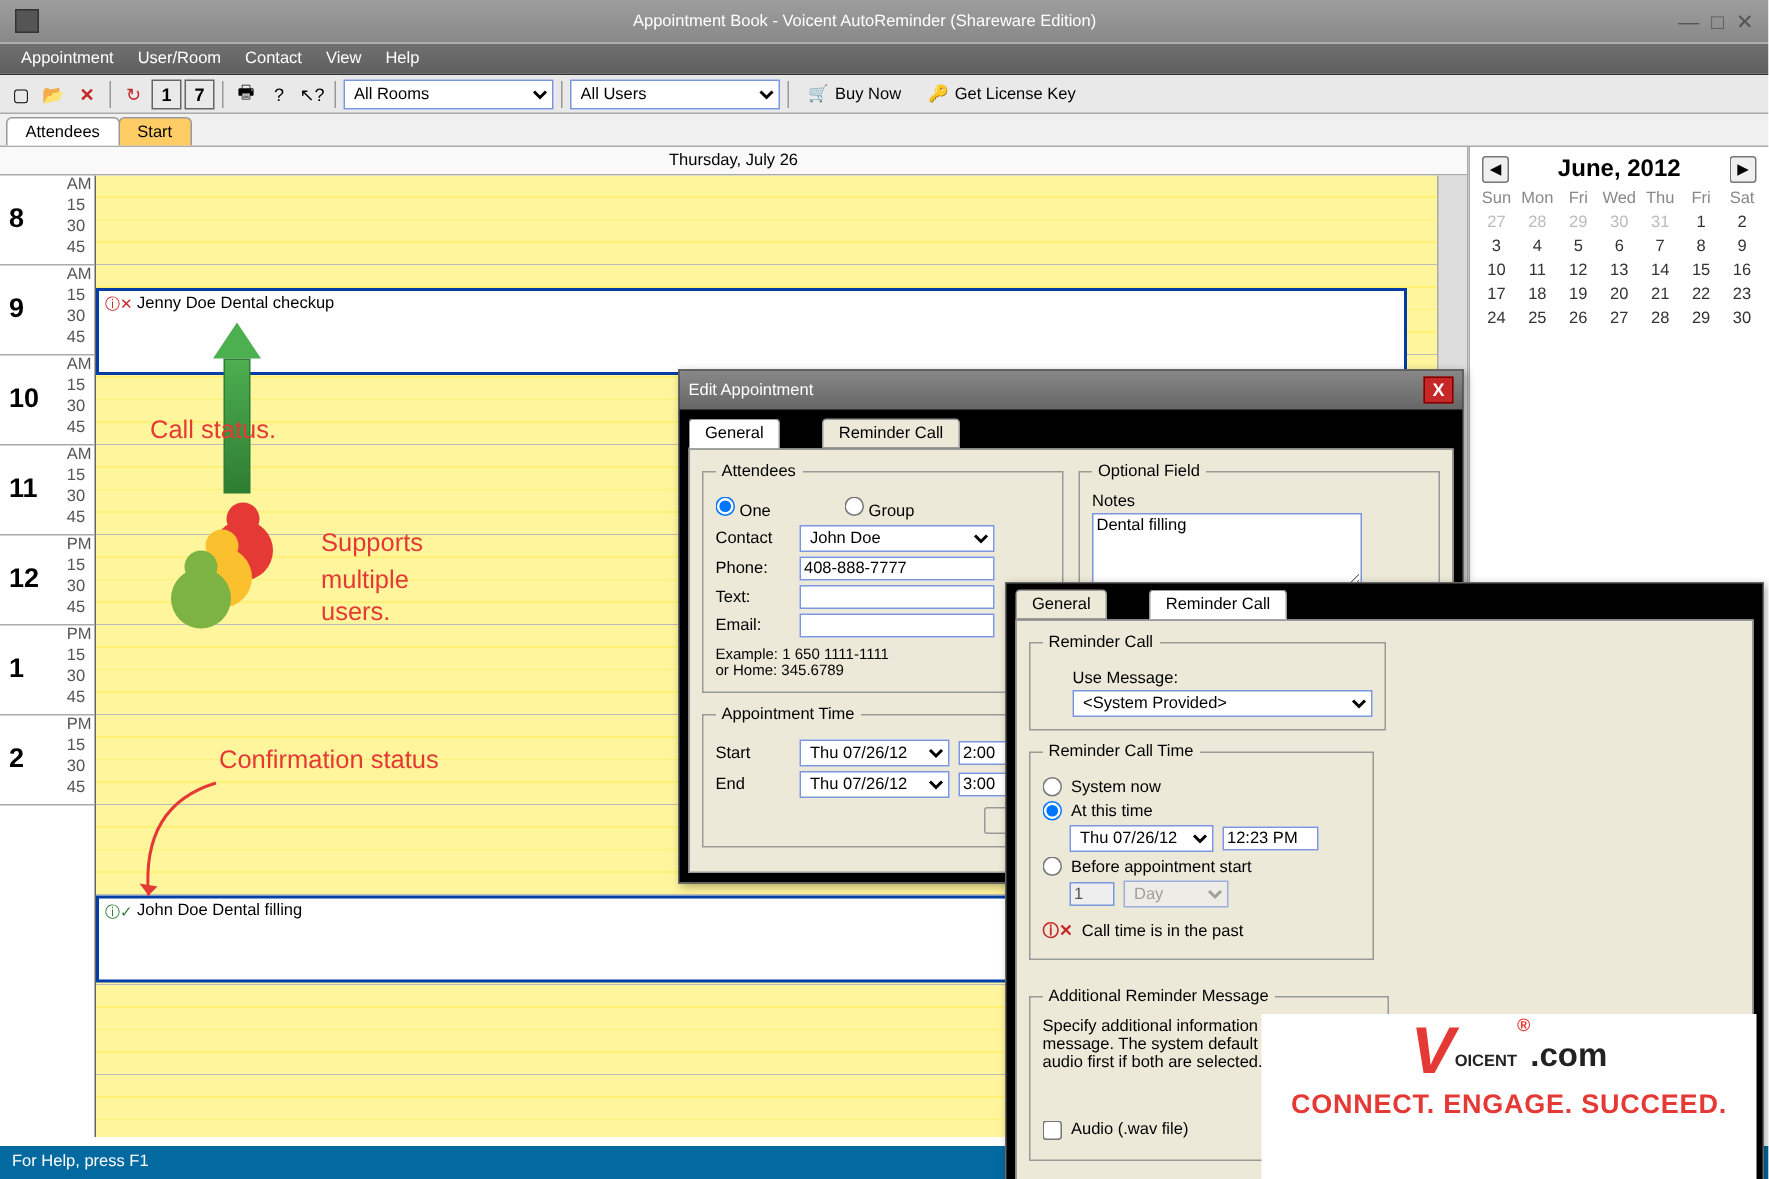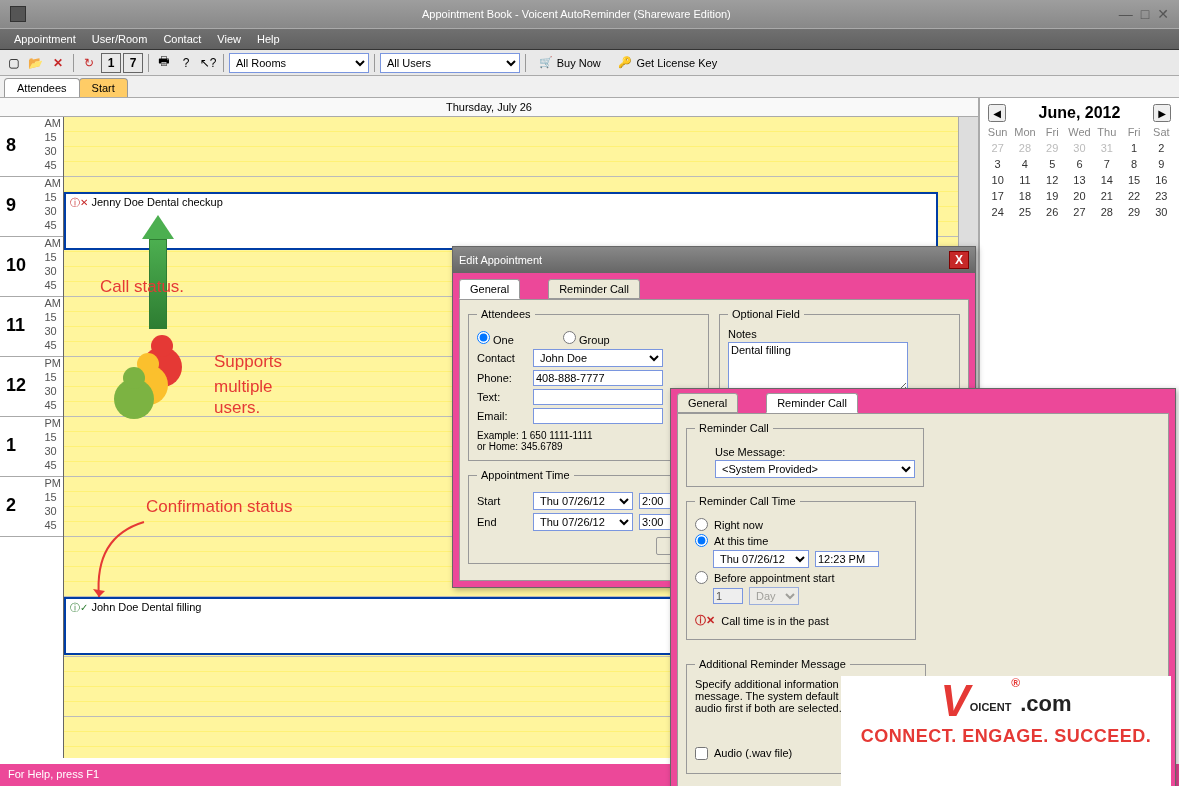--- a/index.html
+++ b/index.html
@@ -62,24 +62,24 @@
 .side-cal { width:200px; background:#fff; border-left:1px solid #aaa; padding:4px;}
 .cal-hdr { display:flex; align-items:center; justify-content:space-between; padding:2px 4px;}
 .cal-hdr button{width:18px;height:18px;font-size:10px;cursor:pointer;}
 .cal-hdr .mon{font-weight:bold;font-size:16px;}
 .cal-grid{display:grid;grid-template-columns:repeat(7,1fr);text-align:center;font-size:10px;}
 .cal-grid .dow{color:#888;padding:2px 0;}
 .cal-grid .d{padding:2px 0;color:#333;cursor:pointer;}
 .cal-grid .d.grey{color:#bbb;}
 
 
-.statusbar{position:absolute;bottom:0;left:0;right:0;height:22px;background:#ec4899;color:#fff;padding:4px 8px;font-size:11px;}
-
-
-.dialog{position:absolute;background:#ec4899;border:1px solid #666;box-shadow:2px 2px 6px rgba(0,0,0,.3);}
+.statusbar{position:absolute;bottom:0;left:0;right:0;height:22px;background:#0369a1;color:#fff;padding:4px 8px;font-size:11px;}
+
+
+.dialog{position:absolute;background:#000000;border:1px solid #666;box-shadow:2px 2px 6px rgba(0,0,0,.3);}
 .dtitle{background:linear-gradient(to bottom,#888,#666);color:#fff;padding:4px 6px;font-size:15px;display:flex;align-items:center;font-weight:500;}
 .dtitle .x{margin-left:auto;width:20px;height:18px;background:#c62828;color:#fff;text-align:center;line-height:16px;font-weight:bold;border:1px solid #7f0000;cursor:pointer;font-size:12px;}
 .dialog .tabs{padding:6px 6px 0 6px;display:flex;gap:29px;}
 .dialog .tabs .dtab{padding:3px 10px;border:1px solid #999;background:#ece9d8;font-size:11px;border-radius:3px 3px 0 0;margin-right:-1px;cursor:pointer;}
 .dialog .tabs .dtab.active{background:#fff;border-bottom:1px solid #fff;position:relative;z-index:1;}
 .dialog .body{border:1px solid #999;margin:0 6px 6px 6px;padding:8px;background:#ece9d8;}
 fieldset{border:1px solid #999;padding:8px;margin-bottom:8px;}
 legend{font-size:11px;padding:0 4px;}
 .frow{display:flex;align-items:center;gap:6px;margin:3px 0;font-size:11px;}
 .frow label{width:50px;}
@@ -373,37 +373,37 @@
     <div style="width:230px">
       <fieldset>
         <legend>Reminder Call</legend>
         <div style="margin:4px 0 2px 20px">Use Message:</div>
         <select style="width:200px;margin-left:20px"><option>&lt;System Provided&gt;</option></select>
       </fieldset>
       <fieldset>
         <legend>Reminder Call Time</legend>
         <div class="frow">
             <input type="radio" style=""> 
-            <span>Right now</span>
+            <span>System now</span>
           </div>
         <div class="frow">
             <input type="radio" checked="" style=""> 
             <span>At this time</span>
           </div>
         <div class="frow" style="margin-left:18px">
           <select style="width:96px"><option>Thu 07/26/12</option></select>
           <input type="text" style="width: 64px;" value="12:23 PM">
         </div>
         <div class="frow">
             <input type="radio" style=""> 
             <span>Before appointment start</span>
           </div>
         <div class="frow" style="margin-left:18px">
           <input type="text" disabled="" style="width: 30px; background: rgb(238, 238, 238);" value="1">
-          <select disabled="" style="width:50px;background:#eee"><option>Day</option></select>
+          <select disabled="" style="width:70px;background:#eee"><option>Day</option></select>
         </div>
         <div class="frow" style="margin-top:8px">
           <span style="color:#c62828;font-weight:bold">ⓘ✕</span>
           <span>Call time is in the past</span>
         </div>
       </fieldset>
     </div>
     <fieldset style="width:240px">
       <legend>Additional Reminder Message</legend>
       <div style="font-size:11px;margin-bottom:30px">Specify additional information in reminder message. The system default mode plays the audio first if both are selected.</div>

